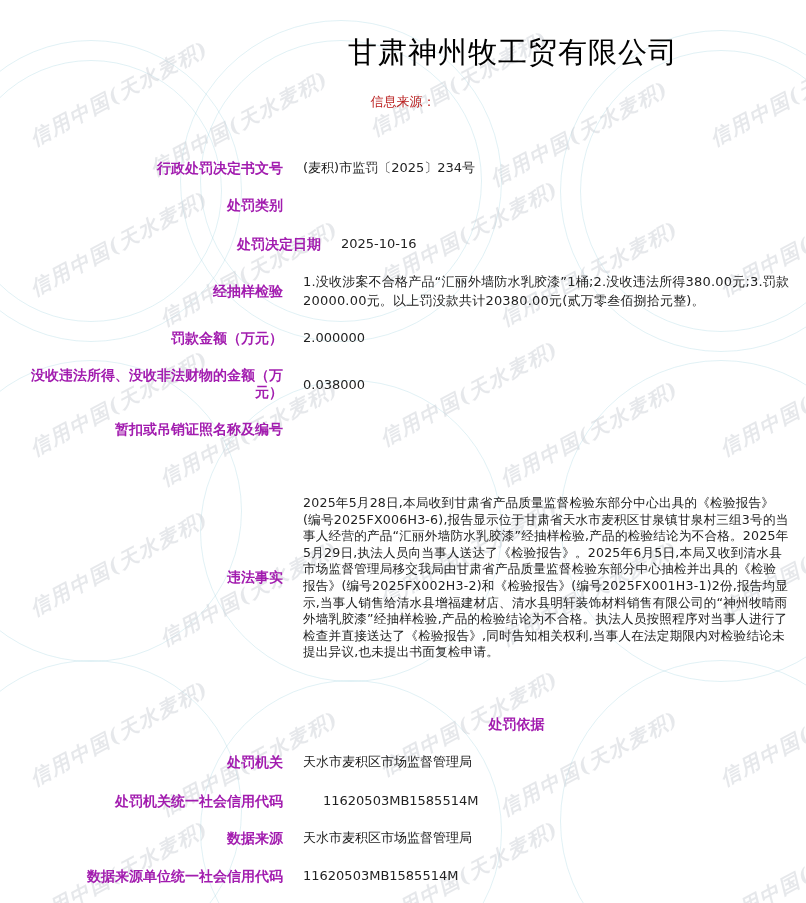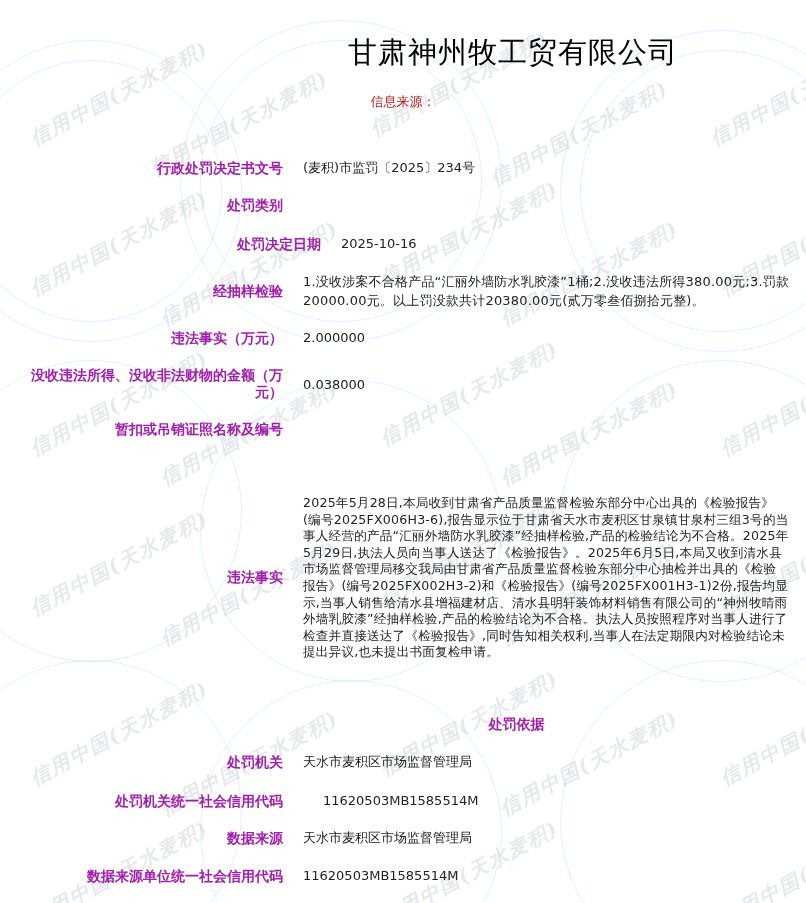--- a/index.html
+++ b/index.html
@@ -156,21 +156,21 @@
     <div class="label">处罚决定日期</div>
     <div class="value">2025-10-16</div>
   </div>
 
   <div class="row" style="top:272px;">
     <div class="label">经抽样检验</div>
     <div class="value long" style="width:490px;">1.没收涉案不合格产品“汇丽外墙防水乳胶漆”1桶;2.没收违法所得380.00元;3.罚款20000.00元。以上罚没款共计20380.00元(贰万零叁佰捌拾元整)。</div>
   </div>
 
   <div class="row" style="top:329px;">
-    <div class="label">违法事实（万元）</div>
+    <div class="label">罚款金额（万元）</div>
     <div class="value">2.000000</div>
   </div>
 
   <div class="row" style="top:368px;">
     <div class="label" style="padding-left:30px;box-sizing:border-box;font-family:Liberation Mono, monospace;">没收违法所得、没收非法财物的金额（万元）</div>
     <div class="value">0.038000</div>
   </div>
 
   <div class="row" style="top:421px;">
     <div class="label">暂扣或吊销证照名称及编号</div>

